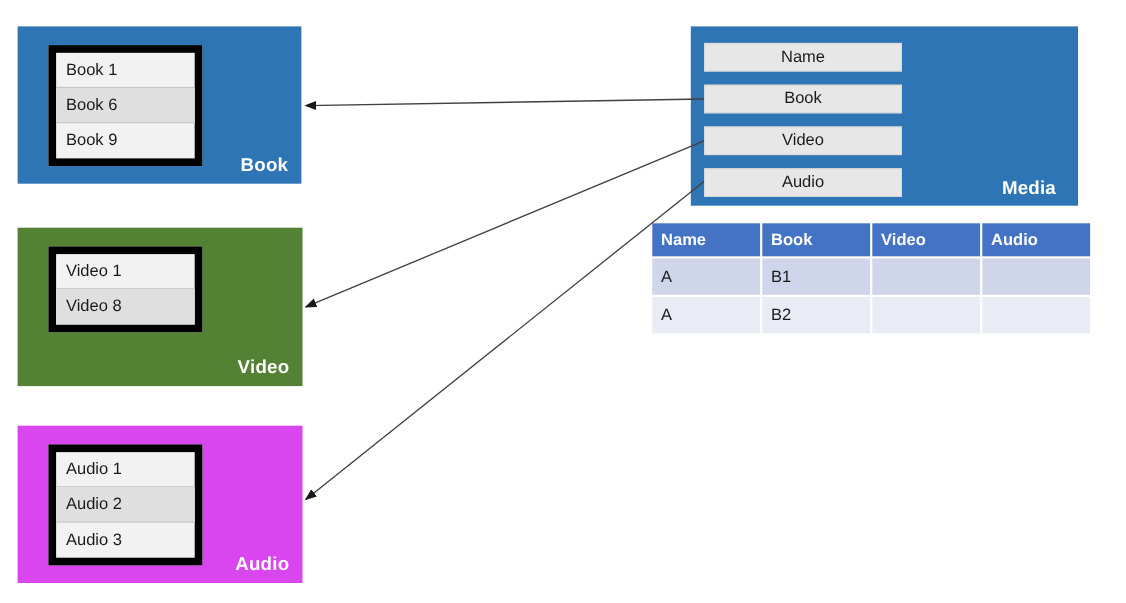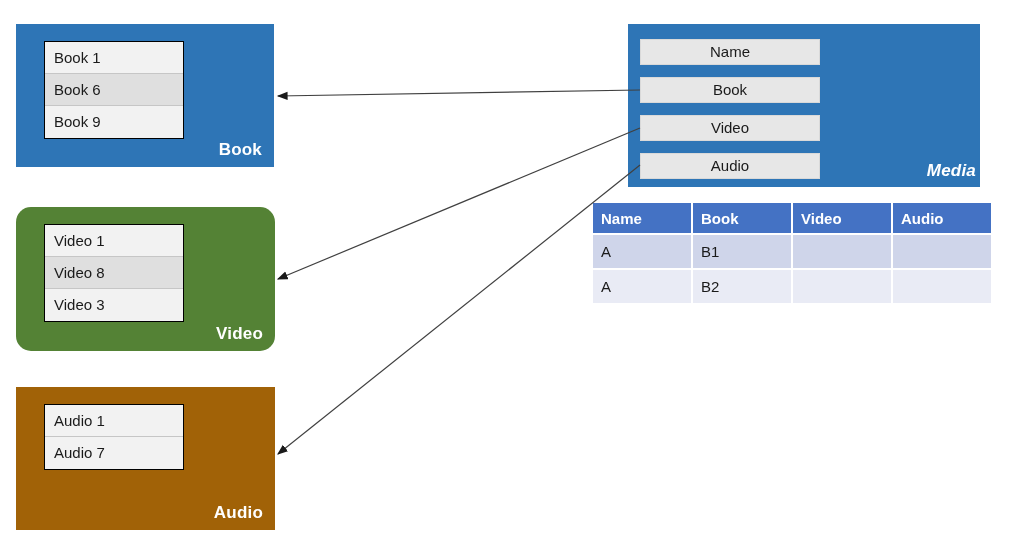--- a/index.html
+++ b/index.html
@@ -2,49 +2,49 @@
 <html><head>
 <meta charset="utf-8">
 <style>
   * { box-sizing: border-box; margin: 0; padding: 0; }
   html, body { width: 1024px; height: 548px; background: #ffffff; overflow: hidden; }
   body { font-family: "Liberation Sans", sans-serif; }
   #canvas { position: relative; width: 1024px; height: 548px; background: #ffffff; }
 
   .entity-box { position: absolute; }
   .entity-box.blue   { background: #2E75B6; }
-  .entity-box.green  { background: #548235; border-radius: 15px; }
-  .entity-box.orange { background: #a16207; }
+  .entity-box.green  { background: #548235; }
+  .entity-box.orange { background: #d946ef; }
 
   .entity-label {
     position: absolute; right: 12px; bottom: 7px;
     color: #ffffff; font-weight: bold; font-size: 17px;
     letter-spacing: 0.2px;
   }
 
   .item-list {
     position: absolute; left: 28px; top: 17px; width: 140px;
-    border: 1px solid #000000; background: #F2F2F2;
+    border: 7px solid #000000; background: #F2F2F2;
   }
   .item-row {
     height: 32px; line-height: 31px; padding-left: 9px;
     font-size: 15px; color: #1a1a1a;
     border-bottom: 1px solid #c6c6c6;
   }
   .item-row:last-child { border-bottom: none; }
   .item-row.alt { background: #DFDFDF; }
 
   
   #media-box { left: 628px; top: 24px; width: 352px; height: 163px; }
   .media-field {
     position: absolute; left: 12px; width: 180px; height: 26px;
     background: #E7E7E7; border: 1px solid #d9d9d9;
     text-align: center; line-height: 24px; font-size: 15px; color: #1a1a1a;
   }
-  #media-label { right: 4px; bottom: 6px; font-style: italic; }
+  #media-label { right: 20px; bottom: 6px; }
 
   
   #book-box  { left: 16px; top: 24px;  width: 258px; height: 143px; }
   #video-box { left: 16px; top: 207px; width: 259px; height: 144px; }
   #audio-box { left: 16px; top: 387px; width: 259px; height: 143px; }
 
   
   #result-table {
     position: absolute; left: 591px; top: 201px;
     border-collapse: separate; border-spacing: 2px;
@@ -76,29 +76,29 @@
       <div class="item-row alt">Book 6</div>
       <div class="item-row">Book 9</div>
     </div>
     <div class="entity-label">Book</div>
   </div>
 
   <div class="entity-box green" id="video-box">
     <div class="item-list">
       <div class="item-row">Video 1</div>
       <div class="item-row alt">Video 8</div>
-      <div class="item-row">Video 3</div>
     </div>
     <div class="entity-label">Video</div>
   </div>
 
   <div class="entity-box orange" id="audio-box">
     <div class="item-list">
       <div class="item-row">Audio 1</div>
-      <div class="item-row">Audio 7</div>
+      <div class="item-row alt">Audio 2</div>
+      <div class="item-row">Audio 3</div>
     </div>
     <div class="entity-label">Audio</div>
   </div>
 
   <div class="entity-box blue" id="media-box">
     <div class="media-field" style="top:15px;">Name</div>
     <div class="media-field" style="top:53px;">Book</div>
     <div class="media-field" style="top:91px;">Video</div>
     <div class="media-field" style="top:129px;">Audio</div>
     <div class="entity-label" id="media-label">Media</div>

